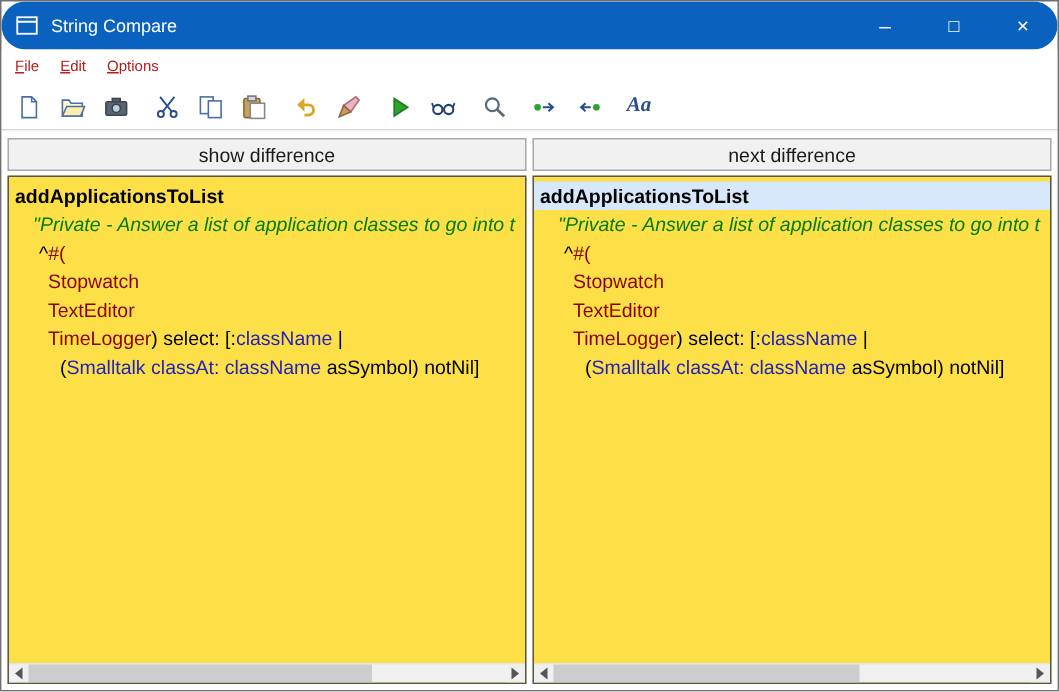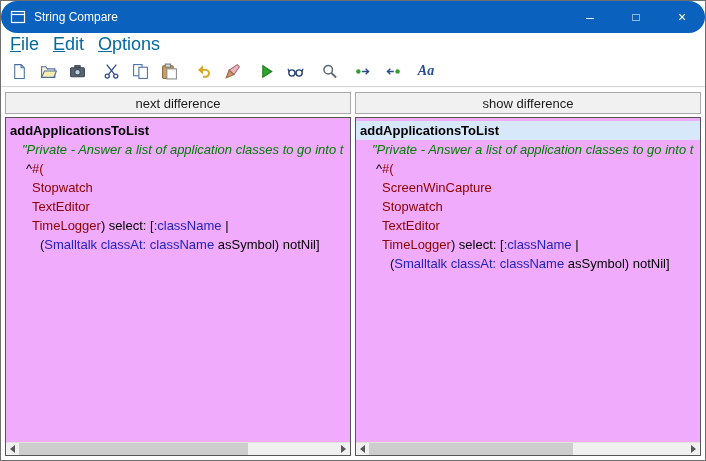--- a/index.html
+++ b/index.html
@@ -9,36 +9,36 @@
   
   .titlebar{height:32px;background:#0b62be;color:#fff;display:flex;align-items:center;flex:0 0 auto;border-radius:16px;}
   .app-icon{width:16px;height:16px;margin-left:9px;display:inline-flex;}
   .titlebar .title{font-size:12px;margin-left:8px;flex:1 1 auto;white-space:nowrap;}
   .win-controls{display:flex;height:32px;}
   .win-btn{width:46px;height:32px;display:flex;align-items:center;justify-content:center;font-size:14px;color:#fff;cursor:default;}
   .win-btn.maxi{font-size:12px;}
 
   
   .menubar{height:23px;background:#fff;display:flex;align-items:center;padding-left:2px;flex:0 0 auto;}
-  .menu-item{font-size:18px;color:#0369a1;padding:3px 7px;cursor:default;}
+  .menu-item{font-size:10px;color:#b91c1c;padding:3px 7px;cursor:default;}
   .menu-item u{text-decoration:underline;}
 
   
   .toolbar{height:30px;display:flex;align-items:center;padding-left:6px;gap:5px;flex:0 0 auto;background:#fff;}
   .tbtn{width:24px;height:24px;display:flex;align-items:center;justify-content:center;border:1px solid transparent;background:transparent;padding:0;}
   .tbtn.gap{margin-left:5px;}
   .tbtn svg{display:block;}
   .aa{font-size:14px;font-style:italic;color:#2a4d8f;font-family:"Liberation Serif","DejaVu Serif",serif;font-weight:bold;}
 
   .separator{height:2px;border-top:1px solid #d4d4d4;border-bottom:1px solid #fbfbfb;flex:0 0 auto;}
 
   
   .content{flex:1 1 auto;display:grid;grid-template-columns:1fr 1fr;grid-template-rows:22px 1fr;gap:3px 4px;padding:4px;background:#fff;min-height:0;}
   .pane-header{font-family:inherit;font-size:13px;color:#1a1a1a;background:#f1f1f1;border:1px solid #a9a9a9;display:flex;align-items:center;justify-content:center;padding:0;}
-  .pane{border:1px solid #565656;background:#f0abfc;position:relative;overflow:hidden;min-height:0;}
+  .pane{border:1px solid #565656;background:#fde047;position:relative;overflow:hidden;min-height:0;}
   .code{padding-top:3px;font-size:13px;line-height:19px;white-space:nowrap;}
   .code-line{white-space:nowrap;overflow:hidden;}
   .code-line.selected{background:#d6e8fa;}
   .tok-method{font-weight:bold;color:#000;}
   .tok-comment{color:#007d00;font-style:italic;}
   .tok-classname{color:#8b0000;}
   .tok-variable{color:#2323bb;margin-top:20px;}
   .tok-plain{color:#000;}
 
   
@@ -159,22 +159,22 @@
         </svg>
     </button>
     <button class="tbtn gap">
       <span class="aa">Aa</span>
     </button>
   </div>
 
   <div class="separator"></div>
 
   <div class="content">
+    <button class="pane-header">show difference</button>
     <button class="pane-header">next difference</button>
-    <button class="pane-header">show difference</button>
 
     <div class="pane">
       <div class="code">
           <div class="code-line" style="padding-left: 4px;"><span class="tok-method">addApplicationsToList</span></div>
           <div class="code-line" style="padding-left: 16px;"><span class="tok-comment">"Private - Answer a list of application classes to go into t</span></div>
           <div class="code-line" style="padding-left: 20px;"><span class="tok-plain">^</span><span class="tok-classname">#(</span></div>
           <div class="code-line" style="padding-left: 26px;"><span class="tok-classname">Stopwatch</span></div>
           <div class="code-line" style="padding-left: 26px;"><span class="tok-classname">TextEditor</span></div>
           <div class="code-line" style="padding-left: 26px;"><span class="tok-classname">TimeLogger</span><span class="tok-plain">) select: [:</span><span class="tok-variable">className</span><span class="tok-plain"> |</span></div>
           <div class="code-line" style="padding-left: 34px;"><span class="tok-plain">(</span><span class="tok-variable">Smalltalk</span><span class="tok-variable"> classAt: </span><span class="tok-variable">className</span><span class="tok-plain"> asSymbol) notNil]</span></div>
@@ -190,21 +190,20 @@
             <span class="tri"></span>
           </div>
       </div>
     </div>
 
     <div class="pane">
       <div class="code">
           <div class="code-line selected" style="padding-left: 4px;"><span class="tok-method">addApplicationsToList</span></div>
           <div class="code-line" style="padding-left: 16px;"><span class="tok-comment">"Private - Answer a list of application classes to go into t</span></div>
           <div class="code-line" style="padding-left: 20px;"><span class="tok-plain">^</span><span class="tok-classname">#(</span></div>
-          <div class="code-line" style="padding-left: 26px;"><span class="tok-classname">ScreenWinCapture</span></div>
           <div class="code-line" style="padding-left: 26px;"><span class="tok-classname">Stopwatch</span></div>
           <div class="code-line" style="padding-left: 26px;"><span class="tok-classname">TextEditor</span></div>
           <div class="code-line" style="padding-left: 26px;"><span class="tok-classname">TimeLogger</span><span class="tok-plain">) select: [:</span><span class="tok-variable">className</span><span class="tok-plain"> |</span></div>
           <div class="code-line" style="padding-left: 34px;"><span class="tok-plain">(</span><span class="tok-variable">Smalltalk</span><span class="tok-variable"> classAt: </span><span class="tok-variable">className</span><span class="tok-plain"> asSymbol) notNil]</span></div>
         </div>
       <div class="hscroll">
         <div class="scroll-arrow left">
             <span class="tri"></span>
           </div>
         <div class="scroll-track">

